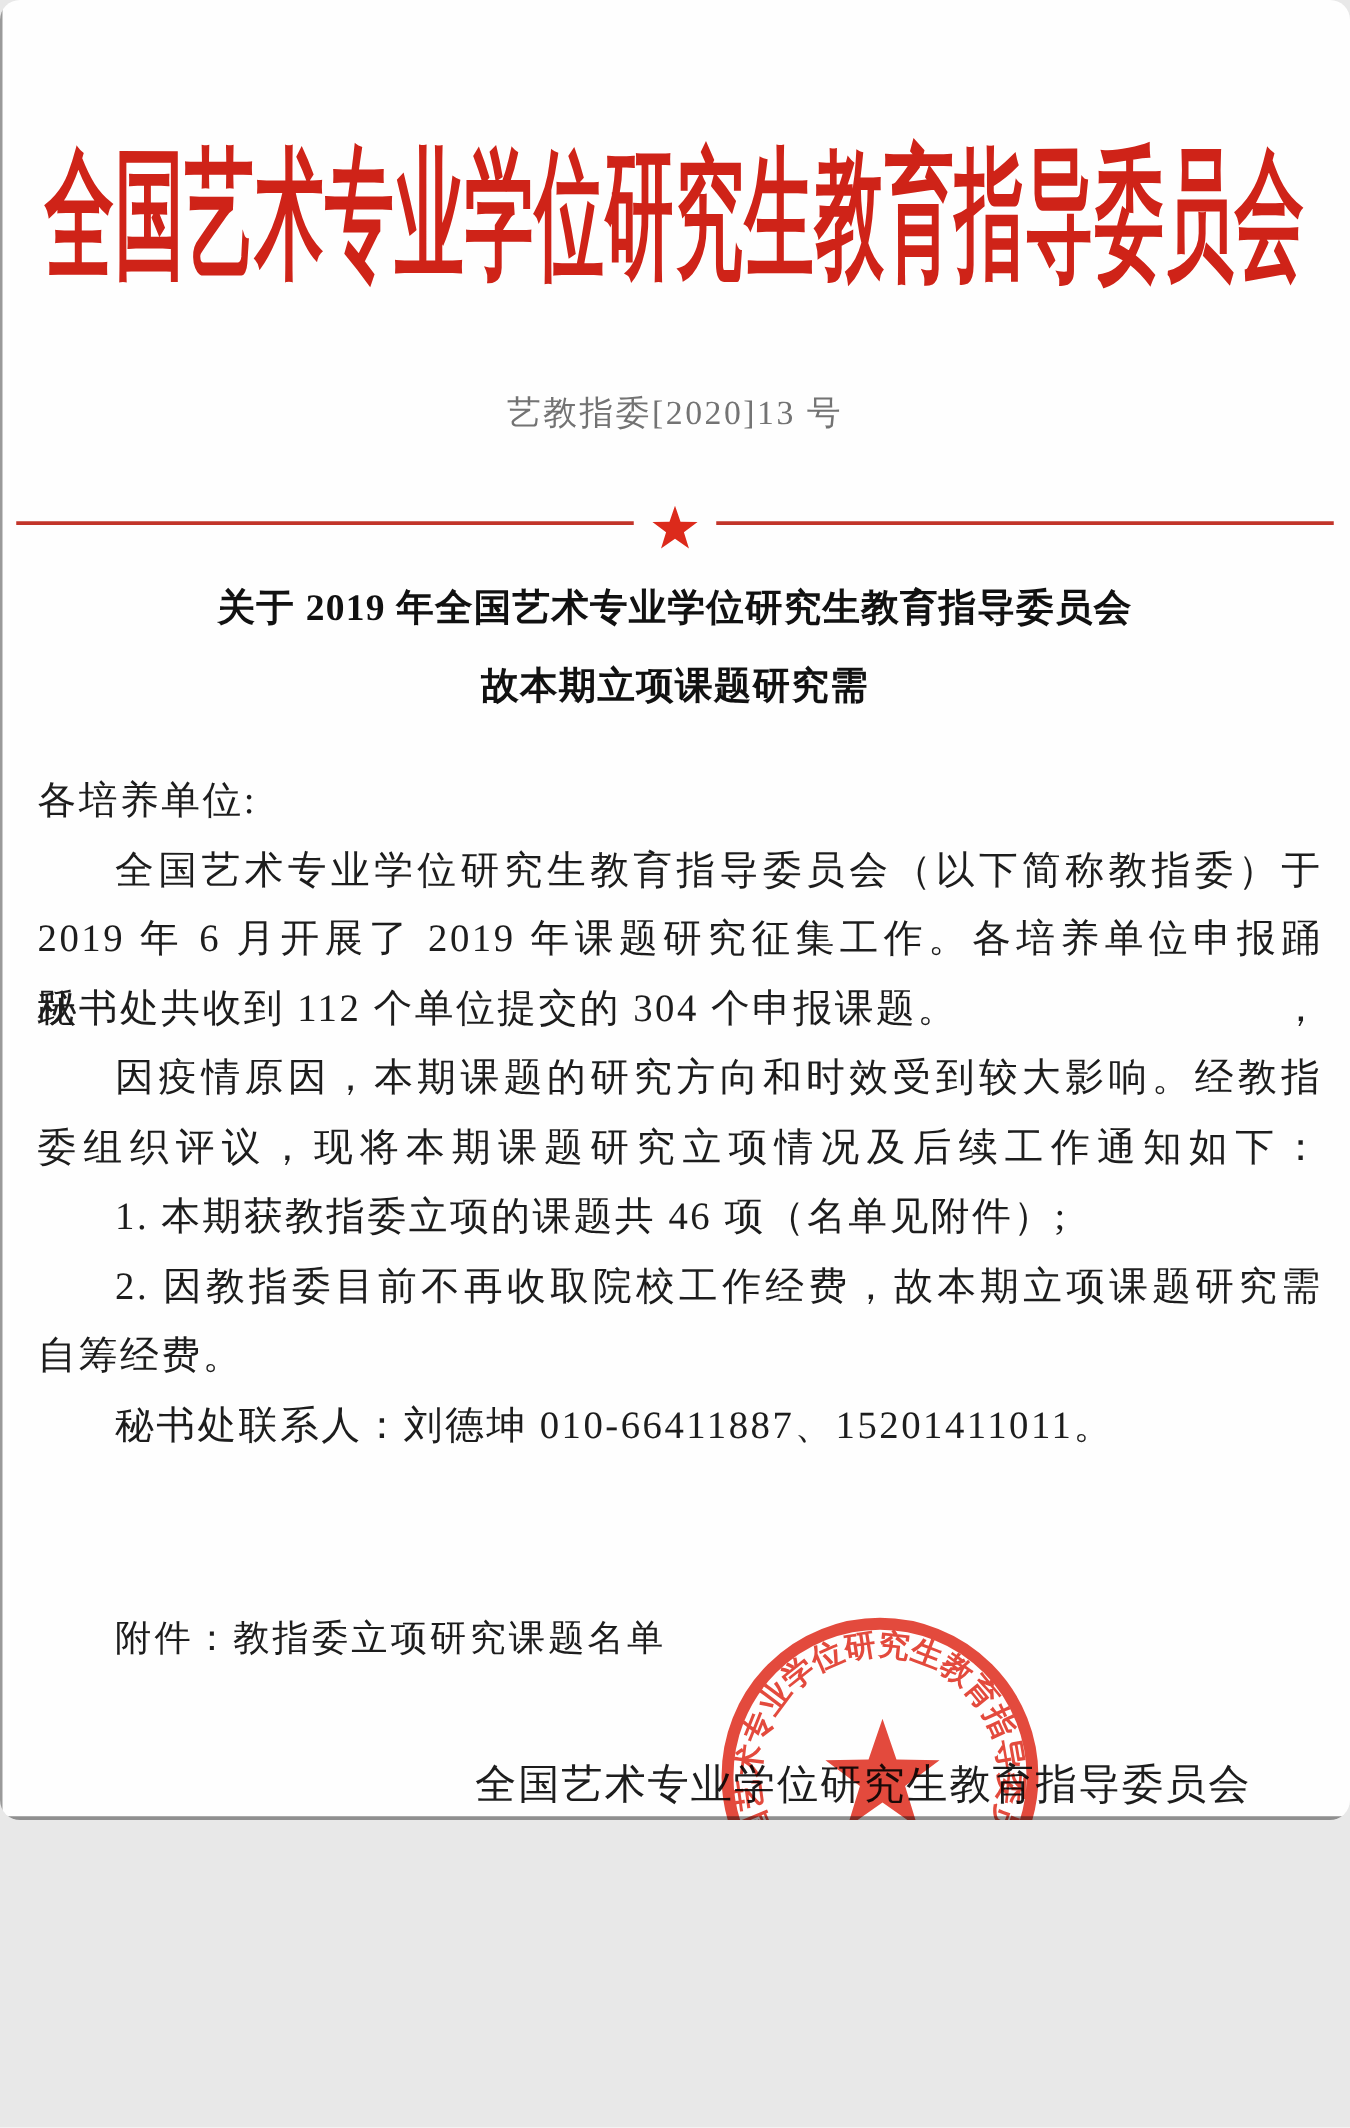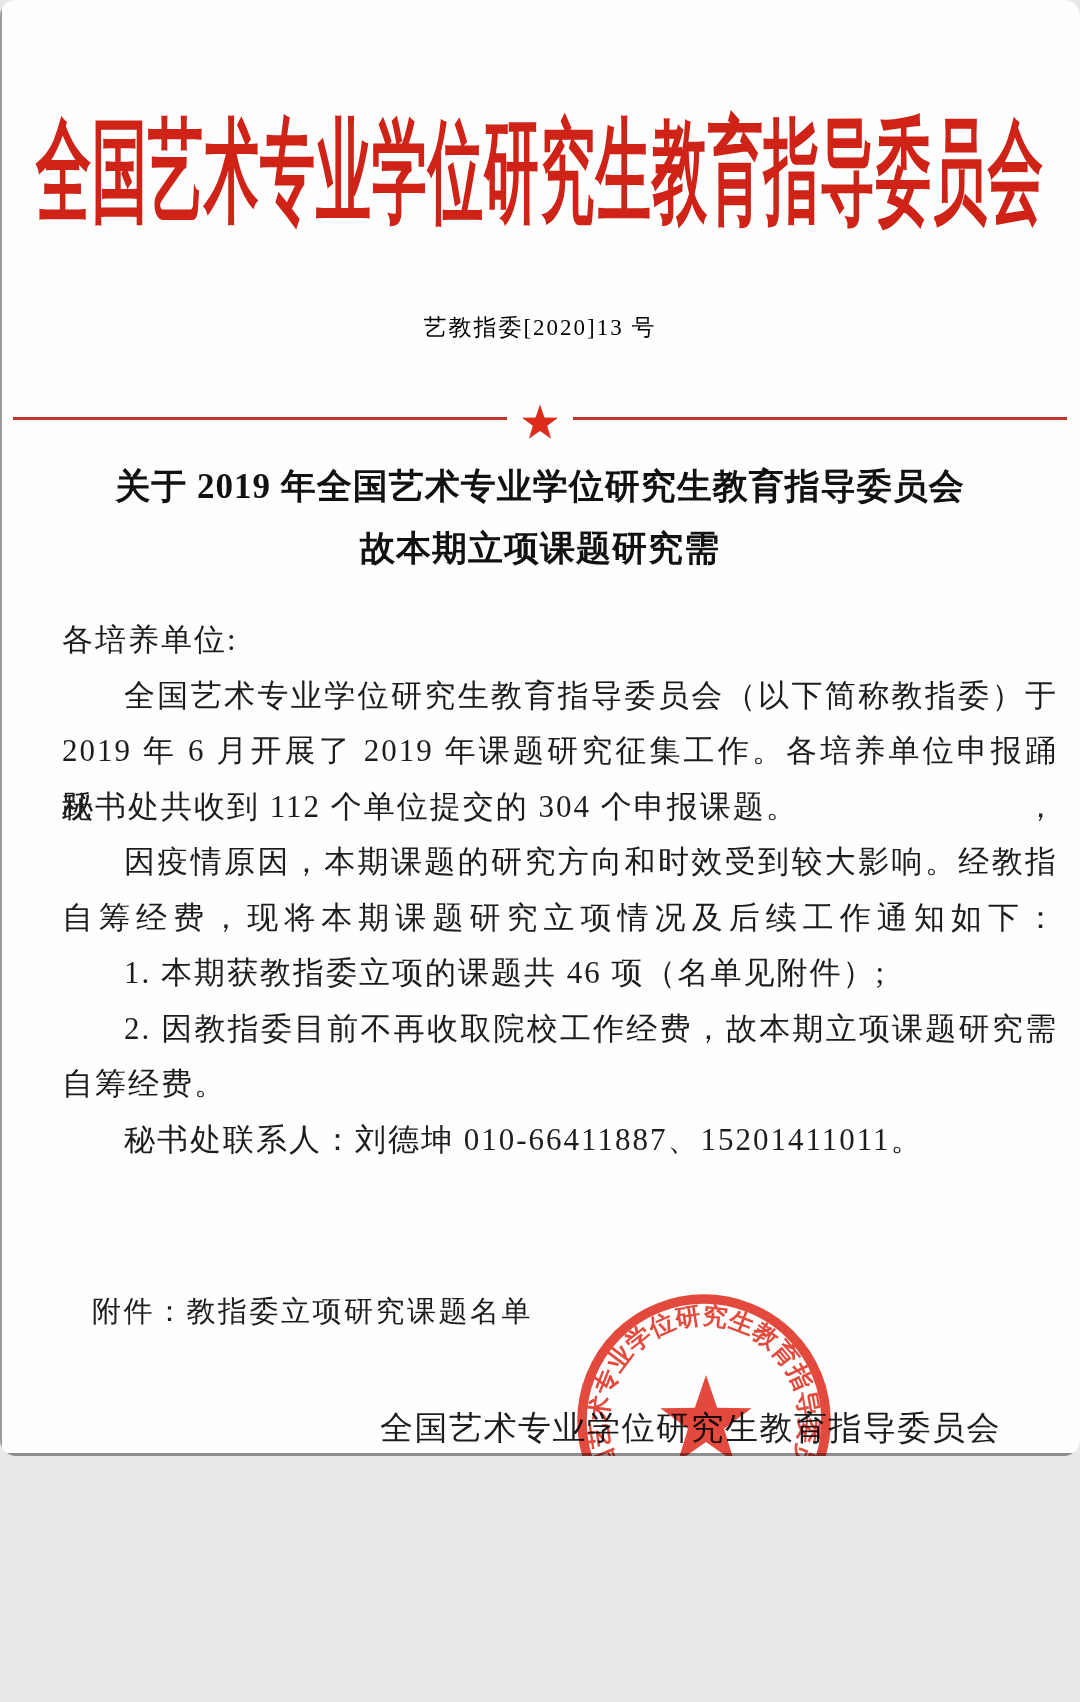--- a/index.html
+++ b/index.html
@@ -20,40 +20,40 @@
     text-align:center;
     font-size:55px;font-weight:bold;
     letter-spacing:1px;line-height:1;
     color:#cf2318;
     transform:scaleY(2.05);
     transform-origin:50% 0;
     white-space:nowrap;
   }
   .doc-number{
     position:absolute;top:312px;left:0;width:1080px;
-    text-align:center;font-size:23px;letter-spacing:2px;color:#000000;
+    text-align:center;font-size:27px;letter-spacing:2px;color:#737373;
   }
   .divider{
     position:absolute;top:398px;left:13px;right:13px;height:40px;
     display:flex;align-items:center;
   }
   .divider .line{flex:1;height:3px;background:#c2342a;}
   .divider .star{width:38px;height:37px;margin:0 14px;transform:translateY(4px);}
 
   .notice-title{
     position:absolute;top:456px;left:0;width:1080px;
-    text-align:center;font-size:35px;font-weight:bold;
+    text-align:center;font-size:30px;font-weight:bold;
     line-height:62px;letter-spacing:1px;color:#111;
   }
 
   .doc-body{
     position:absolute;top:612px;left:30px;right:22px;
     font-size:31px;letter-spacing:2px;color:#1d1d1d;
   }
-  .doc-body .bl{height:55.5px;line-height:55.5px;white-space:nowrap;margin-left:32px;}
+  .doc-body .bl{height:55.5px;line-height:55.5px;white-space:nowrap;}
   .doc-body .indent{padding-left:62px;}
   .doc-body .just{white-space:normal;text-align:justify;text-align-last:justify;}
 
   .attachment{
     position:absolute;top:1284px;left:30px;
     padding-left:62px;font-size:29px;letter-spacing:2.5px;
     line-height:55px;color:#1d1d1d;
   }
   .sig-org{
     position:absolute;top:1408px;left:380px;
@@ -93,21 +93,21 @@
     <div>关于 2019 年全国艺术专业学位研究生教育指导委员会</div>
     <div>故本期立项课题研究需</div>
   </div>
 
   <div class="doc-body">
     <div class="bl">各培养单位:</div>
     <div class="bl indent just">全国艺术专业学位研究生教育指导委员会（以下简称教指委）于</div>
     <div class="bl just">2019 年 6 月开展了 2019 年课题研究征集工作。各培养单位申报踊跃，</div>
     <div class="bl">秘书处共收到 112 个单位提交的 304 个申报课题。</div>
     <div class="bl indent just">因疫情原因，本期课题的研究方向和时效受到较大影响。经教指</div>
-    <div class="bl just">自筹经费，现将本期课题研究立项情况及后续工作通知如下：</div>
+    <div class="bl just">委组织评议，现将本期课题研究立项情况及后续工作通知如下：</div>
     <div class="bl indent">1. 本期获教指委立项的课题共 46 项（名单见附件）;</div>
     <div class="bl indent just">2. 因教指委目前不再收取院校工作经费，故本期立项课题研究需</div>
     <div class="bl">自筹经费。</div>
     <div class="bl indent">秘书处联系人：刘德坤  010-66411887、15201411011。</div>
   </div>
 
   <div class="attachment">附件：教指委立项研究课题名单</div>
 
   <div class="sig-org">全国艺术专业学位研究生教育指导委员会</div>
   <div class="sig-date">2020 年 9 月 30 日</div>

